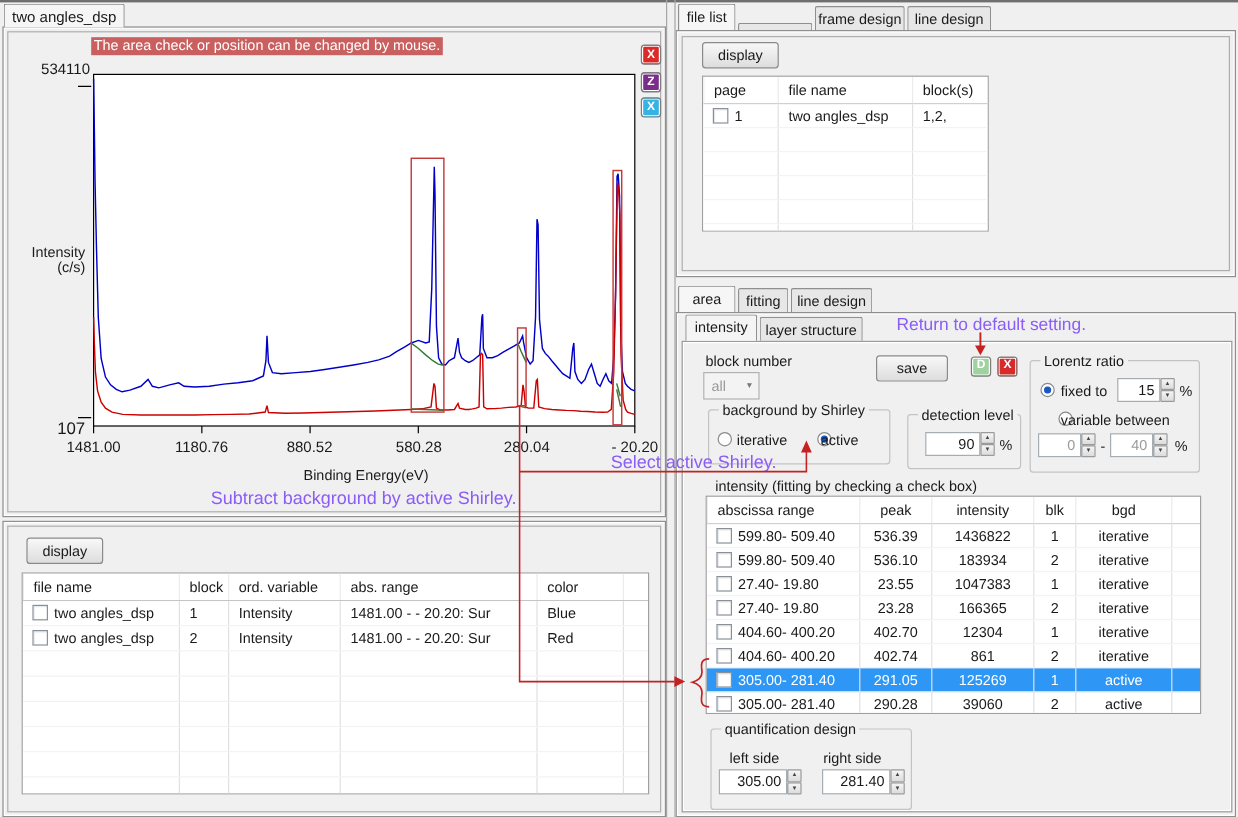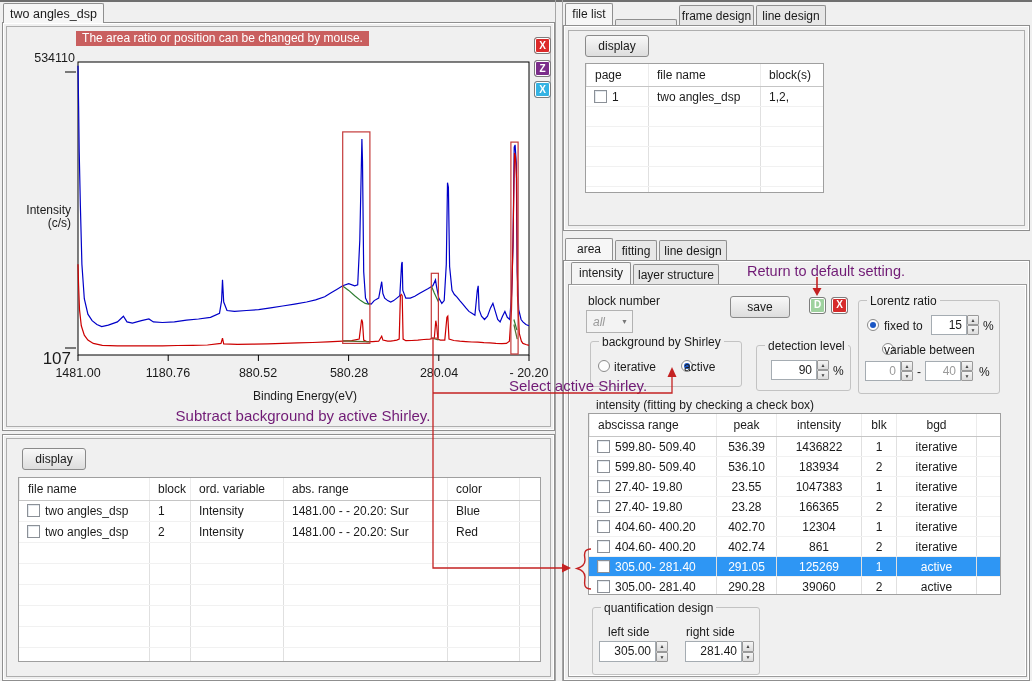--- a/index.html
+++ b/index.html
@@ -33,21 +33,21 @@
   .tablewrap{background:#fff;border:1px solid #9f9f9f;overflow:hidden;}
   .trow{display:flex;background:#fff;}
   .trow.thead{height:22px;border-bottom:1px solid #c5c5c5;}
   .trow.sel{background:#2e96f4;color:#fff;}
   .tcell{box-sizing:border-box;padding:3px 2px 0 8px;white-space:nowrap;overflow:hidden;
       display:flex;align-items:flex-start;gap:5px;}
   .tcell.tc{border-left:1px solid #e0e0e0;}
   .tcell.th{border-left:1px solid #ececec;padding-top:4px;}
   .trow:not(.thead){border-bottom:1px solid #f1f1f1;}
   .al-c{justify-content:center;padding-left:2px;}
-  .bluetext{color:#701a75;z-index:40;white-space:nowrap;}
+  .bluetext{color:#8b5cf6;z-index:40;white-space:nowrap;}
   .banner{background:#c95f5f;color:#fff;text-align:center;z-index:5;}
   .droparrow{font-size:7px;color:#777;}
   svg{display:block;}
 </style>
 </head>
 <body>
 
 <div class="abs topbar"></div>
 
 <div class="abs tab active" style="left:3px;top:3px;width:101px;height:20px;z-index:4;">
@@ -72,26 +72,26 @@
       <polyline points="340.0,317.9 367.0,318.8" fill="none" stroke="#556b2f" stroke-width="1.2"></polyline>
       <polyline points="428.3,262.8 431.3,269.9 433.4,274.4 435.5,279.0" fill="none" stroke="#2e7d32" stroke-width="1.2"></polyline>
       <polyline points="428.3,314.9 435.5,316.9" fill="none" stroke="#556b2f" stroke-width="1.2"></polyline>
       <polyline points="510.9,296.5 513.9,307.2" fill="none" stroke="#2e7d32" stroke-width="1.2"></polyline>
       <polyline points="510.9,301.5 514.2,316.1" fill="none" stroke="#556b2f" stroke-width="1.2"></polyline>
       <rect x="339.7" y="108.9" width="27.2" height="211.5" fill="none" stroke="#c43a3a" stroke-width="1.2"></rect>
       <rect x="428.3" y="250.3" width="7.1" height="64.8" fill="none" stroke="#c43a3a" stroke-width="1.2"></rect>
       <rect x="507.9" y="119.1" width="7.2" height="211.9" fill="none" stroke="#c43a3a" stroke-width="1.2"></rect>
     </svg>
 
-  <div class="abs banner" style="left:73px;top:8px;width:293px;height:15px;font-size:12px;line-height:15px;">The area ratio or position can be changed by mouse.</div>
+  <div class="abs banner" style="left:73px;top:8px;width:293px;height:15px;font-size:12px;line-height:15px;">The area check or position can be changed by mouse.</div>
 
   <div class="abs" style="left:24px;top:28px;width:48px;text-align:right;font-size:12.5px;">534110</div>
   <div class="abs" style="left:16px;top:180px;width:52px;text-align:right;">Intensity</div>
   <div class="abs" style="left:16px;top:193px;width:52px;text-align:right;">(c/s)</div>
-  <div class="abs" style="left:34px;top:326px;width:34px;text-align:right;font-size:17px;">107</div>
+  <div class="abs" style="left:34px;top:326px;width:34px;text-align:right;font-size:14px;">107</div>
 
   <div class="abs" style="left:45px;top:343px;width:60px;text-align:center;font-size:12.5px;">1481.00</div>
   <div class="abs" style="left:135px;top:343px;width:60px;text-align:center;font-size:12.5px;">1180.76</div>
   <div class="abs" style="left:225px;top:343px;width:60px;text-align:center;font-size:12.5px;">880.52</div>
   <div class="abs" style="left:316px;top:343px;width:60px;text-align:center;font-size:12.5px;">580.28</div>
   <div class="abs" style="left:406px;top:343px;width:60px;text-align:center;font-size:12.5px;">280.04</div>
   <div class="abs" style="left:496px;top:343px;width:60px;text-align:center;font-size:12.5px;">- 20.20</div>
   <div class="abs" style="left:221px;top:366px;width:162px;text-align:center;">Binding Energy(eV)</div>
 
   <div class="abs bluetext" style="left:118px;top:384px;width:364px;text-align:center;font-size:15px;">Subtract background by active Shirley.</div>
@@ -251,21 +251,21 @@
 
 <div class="abs tab active" style="left:571px;top:262px;width:60px;height:22px;z-index:4;background:#f4f4f4;">
   <span>intensity</span></div>
 <div class="abs tab" style="left:633px;top:264px;width:86px;height:20px;">
   <span>layer structure</span></div>
 <div class="abs" style="left:568px;top:284px;width:457px;height:391px;border:1px solid #9b9b9b;box-shadow:inset 0 0 0 1px #fff;"></div>
 
 <div class="abs bluetext" style="left:747px;top:263px;font-size:14.5px;">Return to default setting.</div>
 
 <div class="abs" style="left:588px;top:294px;">block number</div>
-<div class="abs" style="left:586px;top:310px;width:45px;height:21px;border:1px solid #b2b2b2;background:#f3f3f3;display:flex;align-items:center;font-style:italic;">
+<div class="abs" style="left:586px;top:310px;width:45px;height:21px;border:1px solid #b2b2b2;background:#f3f3f3;display:flex;align-items:center;">
   <span style="flex:1;padding-left:6px;color:#9a9a9a;">all</span>
   <span class="droparrow" style="padding-right:4px;">▼</span>
 </div>
 
 <div class="abs btn" style="left:730px;top:296px;width:60px;height:22px;line-height:20px;">save</div>
 <div class="abs sqbtn" style="left:809px;top:297px;background:#9fd29f;line-height:14px;">D</div>
 <div class="abs sqbtn" style="left:831px;top:297px;background:#d62b2b;line-height:14px;">X</div>
 
 <div class="abs group" style="left:858px;top:300px;width:140px;height:92px;">
   <span class="glabel">Lorentz ratio</span>

